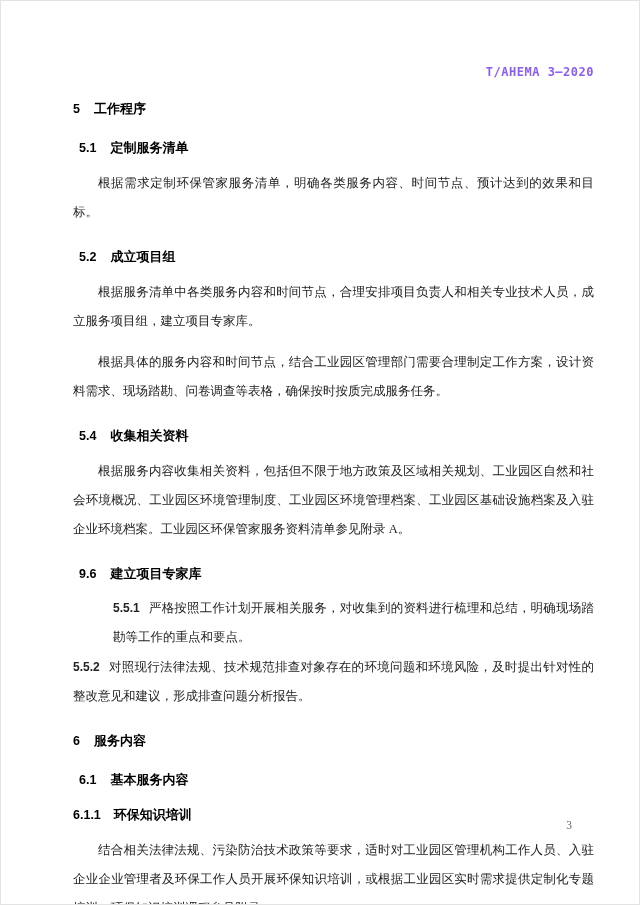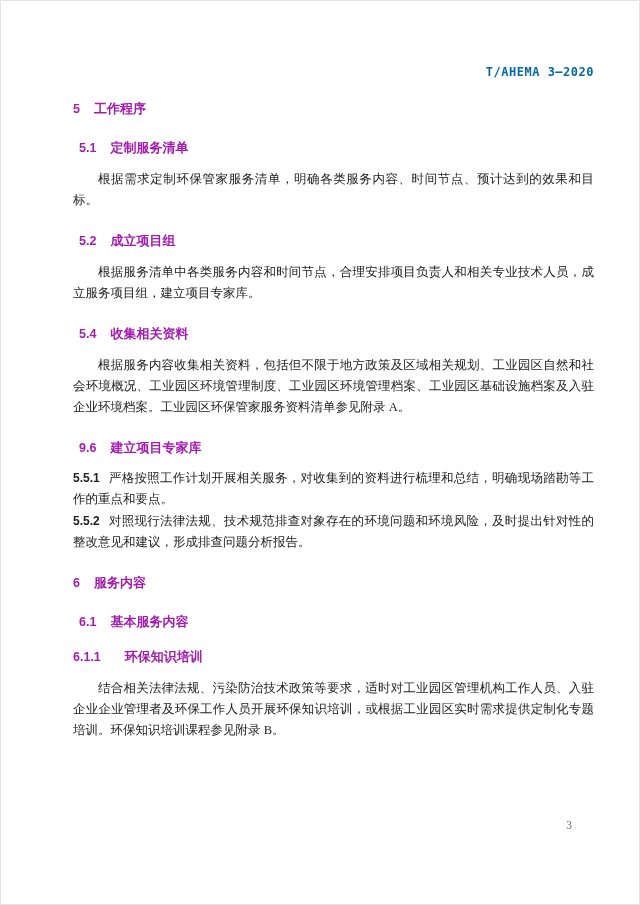--- a/index.html
+++ b/index.html
@@ -18,49 +18,49 @@
     font-family: "Liberation Serif", "DejaVu Serif", serif;
     color: #1c1c1c;
     overflow: hidden;
   }
   .doc-header {
     text-align: right;
     font-family: "DejaVu Sans Mono", "Liberation Mono", monospace;
     font-weight: bold;
     font-size: 12px;
     letter-spacing: 0.5px;
-    color: #0369a1;
+    color: #8b5cf6;
     margin: 0 0 10px 0;
   }
   .clause {
     font-weight: bold;
     font-size: 13px;
-    color: #a21caf;
+    color: #000000;
     margin: 0;
   }
   .clause .num {
     font-family: "Liberation Sans", "DejaVu Sans", sans-serif;
     font-size: 12.5px;
   }
   .clause-1 { margin-top: 21px; }
   .clause-2 { margin-top: 21px; margin-left: 6px; }
   .clause-3 { margin-top: 17px; }
   .clause-1 .num, .clause-2 .num { margin-right: 14px; }
-  .clause-3 .num { margin-right: 24px; text-align: right; }
+  .clause-3 .num { margin-right: 13px; text-align: right; }
   .para {
     font-size: 12.5px;
-    line-height: 21px;
+    line-height: 29px;
     text-align: justify;
     text-justify: inter-ideograph;
     margin: 12px 0 0 0;
     color: #222;
   }
   .para.indent { text-indent: 2em; }
   .para.numbered { text-indent: 0; margin-top: 1px; }
-  .para.numbered:first-of-type { margin-top: 12px; }
+  .para.numbered:first-of-type { margin-top: 12px; margin-left: 40px; }
   .para.numbered .num {
     font-family: "Liberation Sans", "DejaVu Sans", sans-serif;
     font-weight: bold;
     font-size: 12px;
     margin-right: 9px;
   }
   .numbered-group { margin-top: 11px; }
   .numbered-group .para.numbered { margin-top: 1px; }
   .page-number {
     position: absolute;
@@ -85,20 +85,21 @@
   <p class="clause clause-2">
     <span class="num">5.1</span><span>定制服务清单</span>
   </p>
   <p class="para indent">根据需求定制环保管家服务清单，明确各类服务内容、时间节点、预计达到的效果和目标。</p>
 
   <p class="clause clause-2">
     <span class="num">5.2</span><span>成立项目组</span>
   </p>
   <p class="para indent">根据服务清单中各类服务内容和时间节点，合理安排项目负责人和相关专业技术人员，成立服务项目组，建立项目专家库。</p>
 
+  <p class="para indent">根据具体的服务内容和时间节点，结合工业园区管理部门需要合理制定工作方案，设计资料需求、现场踏勘、问卷调查等表格，确保按时按质完成服务任务。</p>
 
   <p class="clause clause-2">
     <span class="num">5.4</span><span>收集相关资料</span>
   </p>
   <p class="para indent">根据服务内容收集相关资料，包括但不限于地方政策及区域相关规划、工业园区自然和社会环境概况、工业园区环境管理制度、工业园区环境管理档案、工业园区基础设施档案及入驻企业环境档案。工业园区环保管家服务资料清单参见附录 A。</p>
 
   <p class="clause clause-2">
     <span class="num">9.6</span><span>建立项目专家库</span>
   </p>
 

